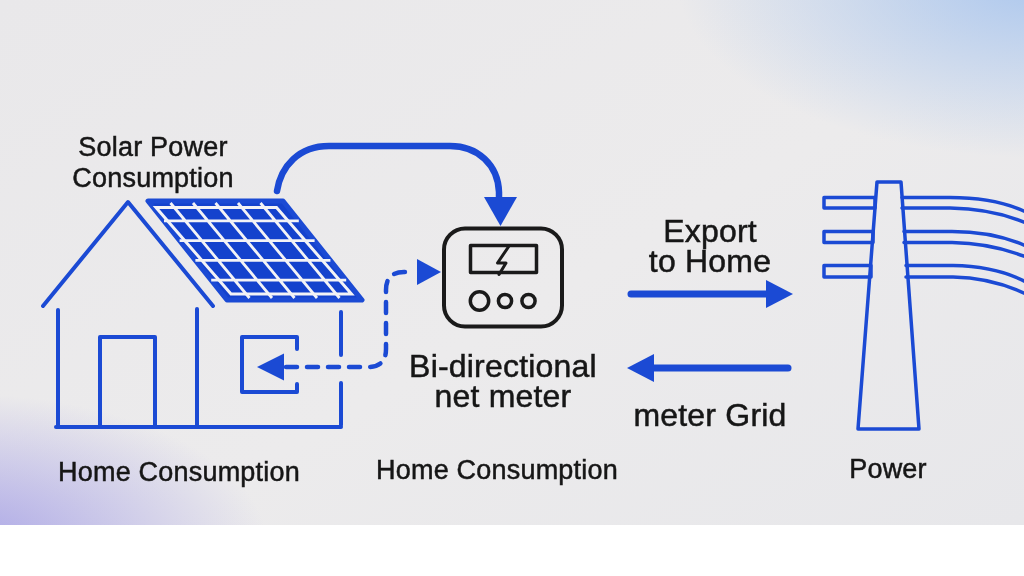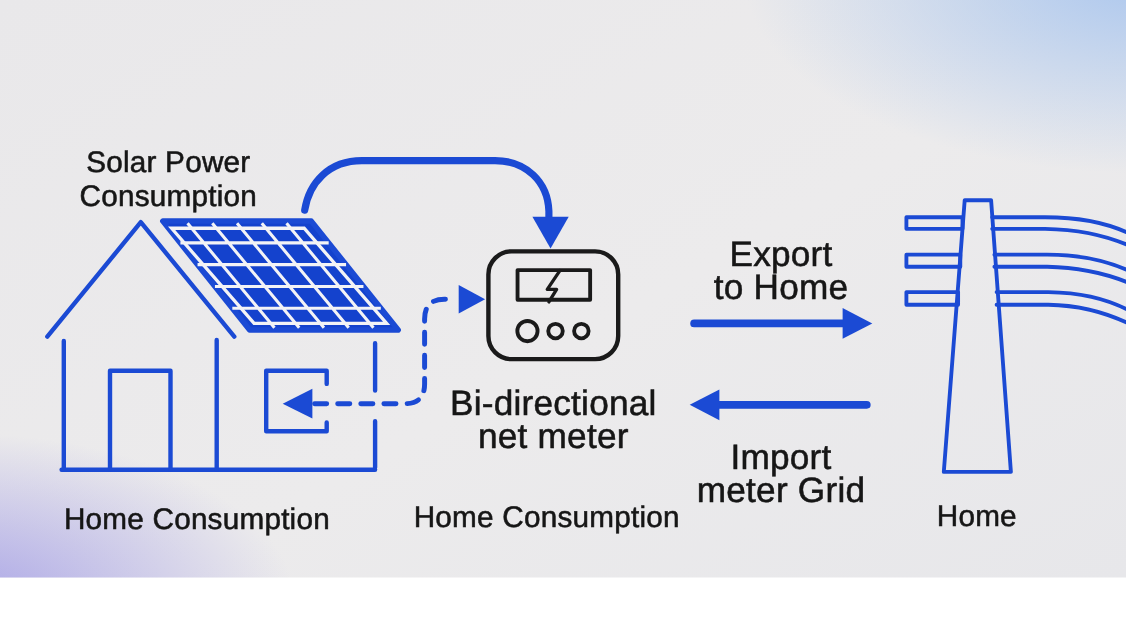--- a/index.html
+++ b/index.html
@@ -124,24 +124,23 @@
     <div>Bi-directional</div>
     <div>net meter</div>
   </div>
 
   <div class="lbl" style="left:710px;top:216px;">
     <div>Export</div>
     <div>to Home</div>
   </div>
 
   <div class="lbl" style="left:710px;top:400px;">
-    <div>Import</div>
     <div>meter Grid</div>
   </div>
 
-  <div class="lbl big" style="left:888px;top:454px;">Home</div>
+  <div class="lbl big" style="left:888px;top:454px;">Power</div>
 
   <div class="watermark">
     <span class="glyph">⊘</span>
     <span>Grok</span>
   </div>
 
 </div>
 
 </body></html>

